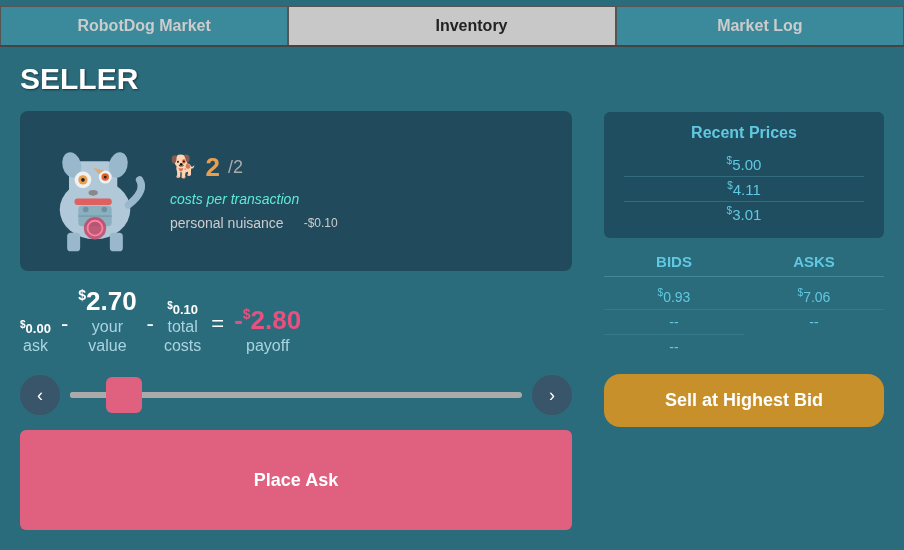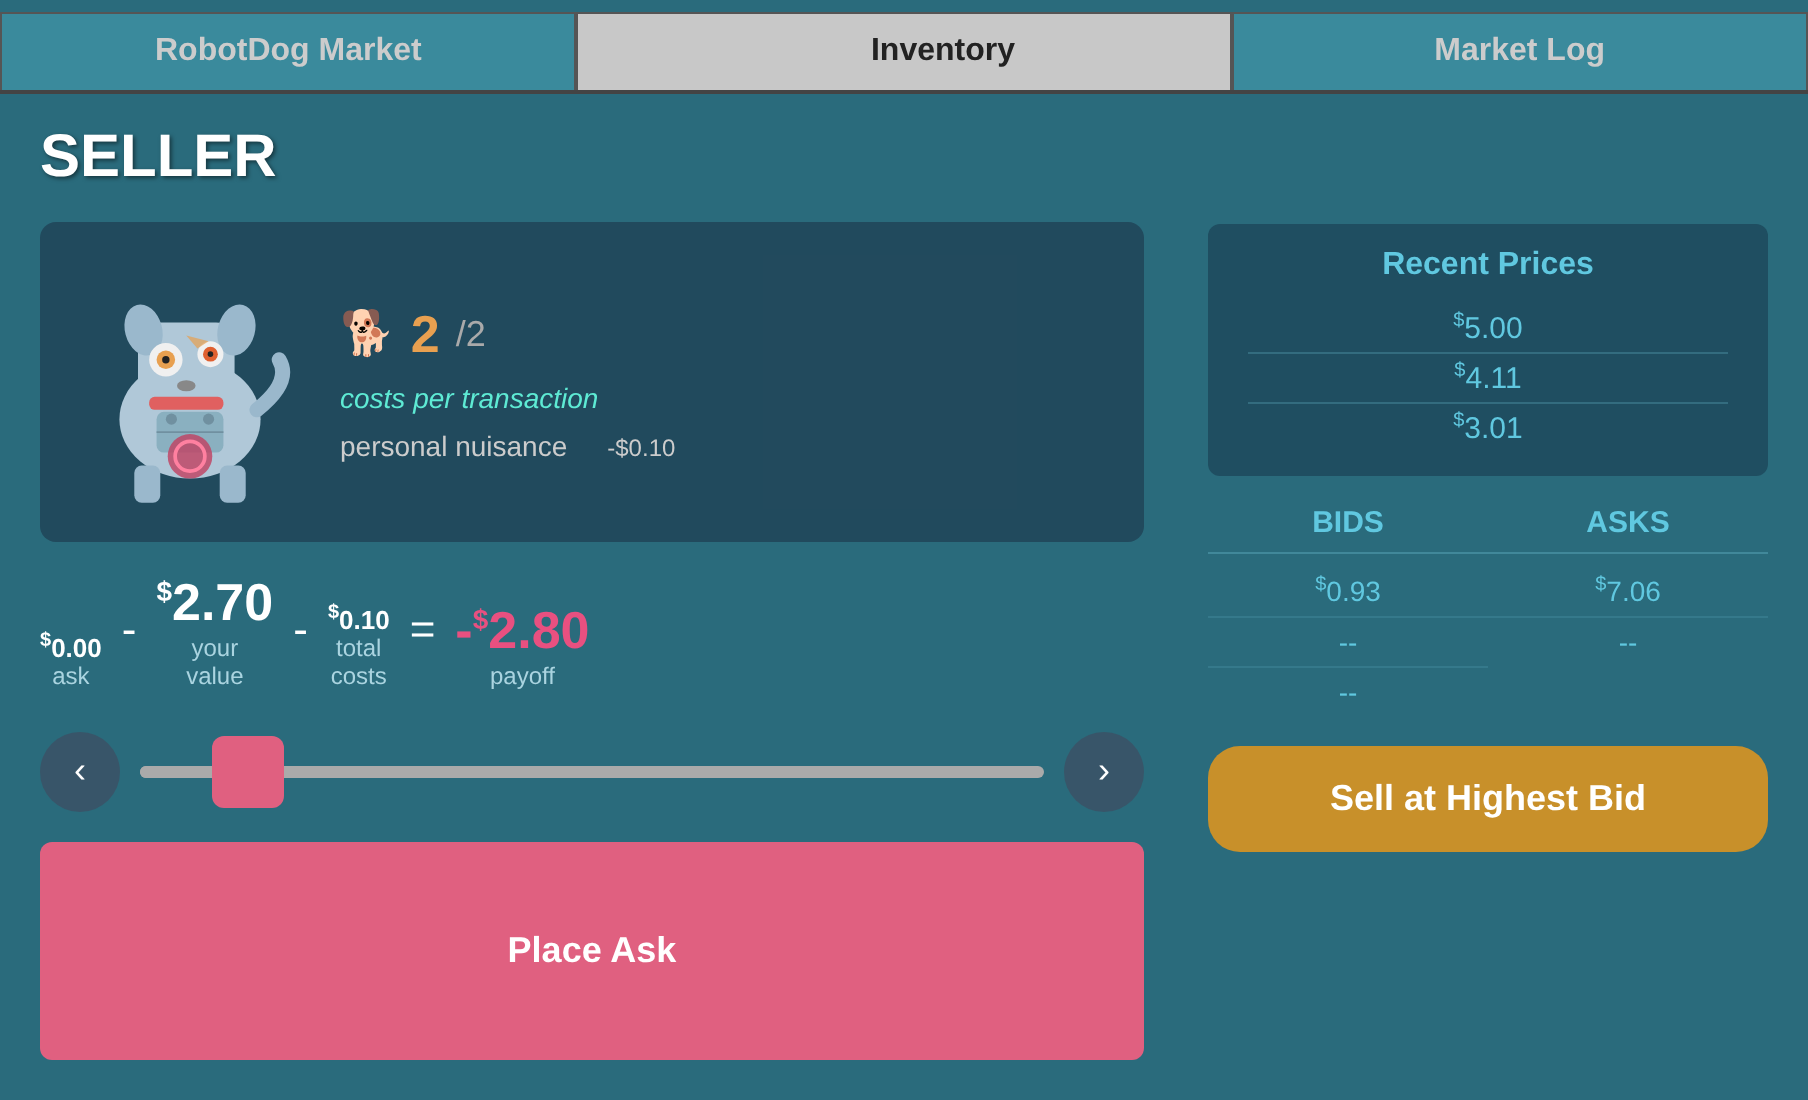--- a/index.html
+++ b/index.html
@@ -105,21 +105,21 @@
 
     .costs-label {
       color: #5eead4;
       font-size: 14px;
       font-style: italic;
     }
 
     .nuisance-row {
       display: flex;
       gap: 20px;
-      align-items: flex-end;
+      align-items: center;
     }
     .nuisance-label {
       color: #ccc;
       font-size: 14px;
     }
     .nuisance-value {
       color: #ccc;
       font-size: 12px;
     }
 
@@ -150,21 +150,21 @@
     .payoff-item .small-val {
       font-size: 13px;
       font-weight: bold;
       color: white;
     }
     .payoff-item .small-val .sup {
       font-size: 10px;
       vertical-align: super;
     }
     .payoff-item .sub-label {
-      font-size: 12px;
+      font-size: 16px;
       color: #aad4e0;
       text-align: center;
       line-height: 1.2;
     }
     .sep {
       font-size: 22px;
       color: white;
       margin-bottom: 18px;
     }
     .equals {

